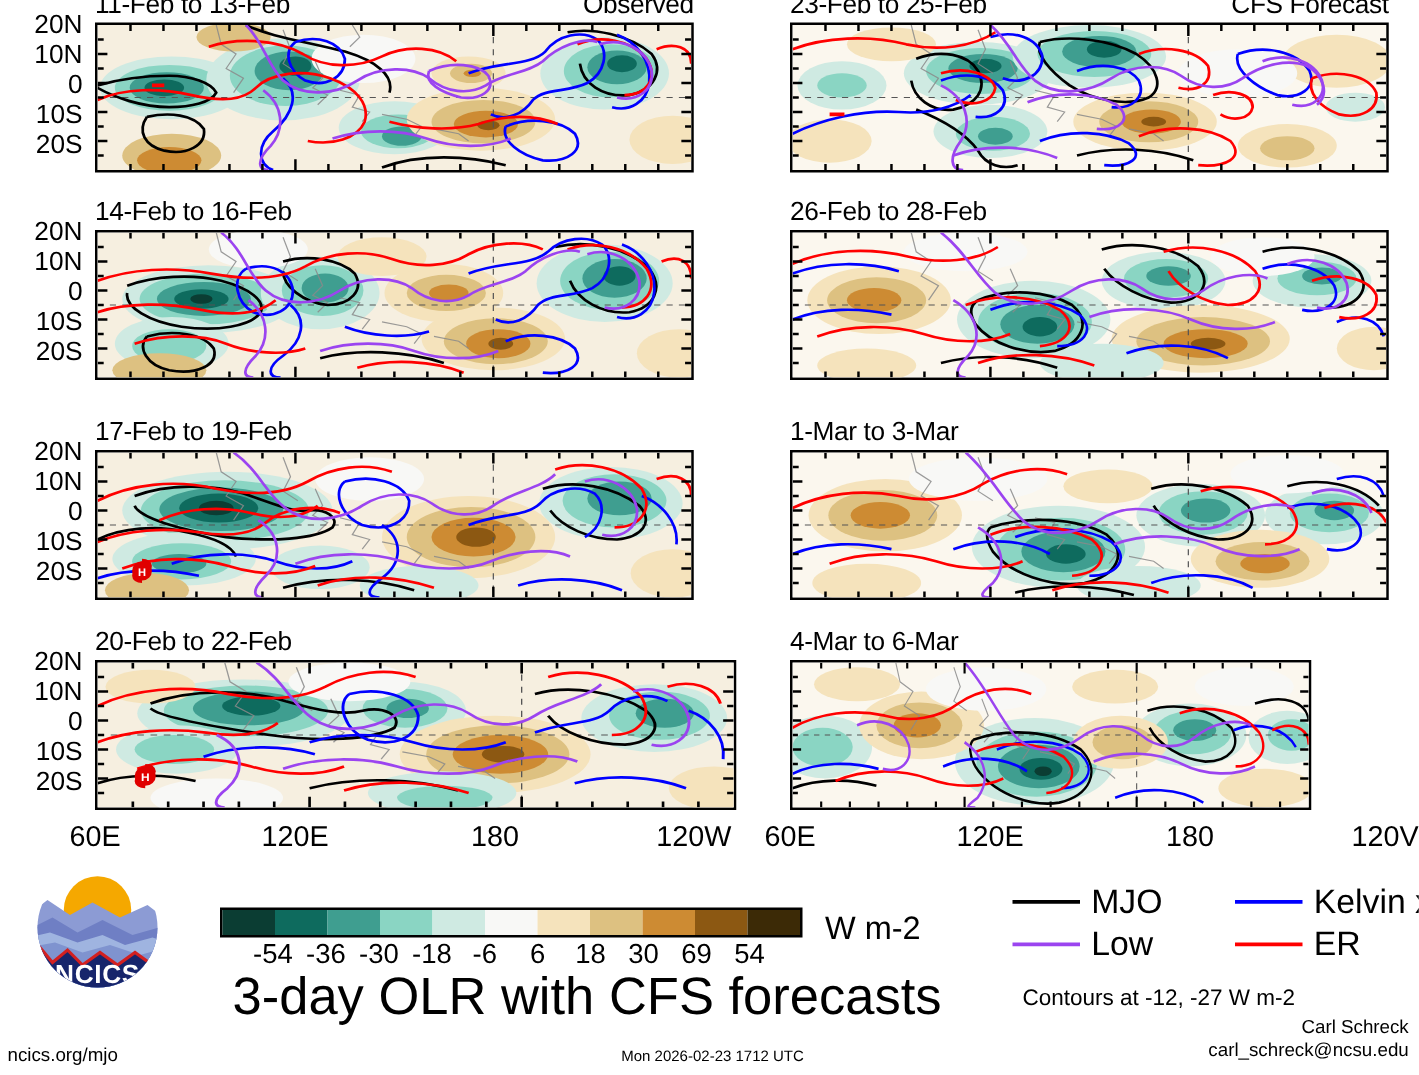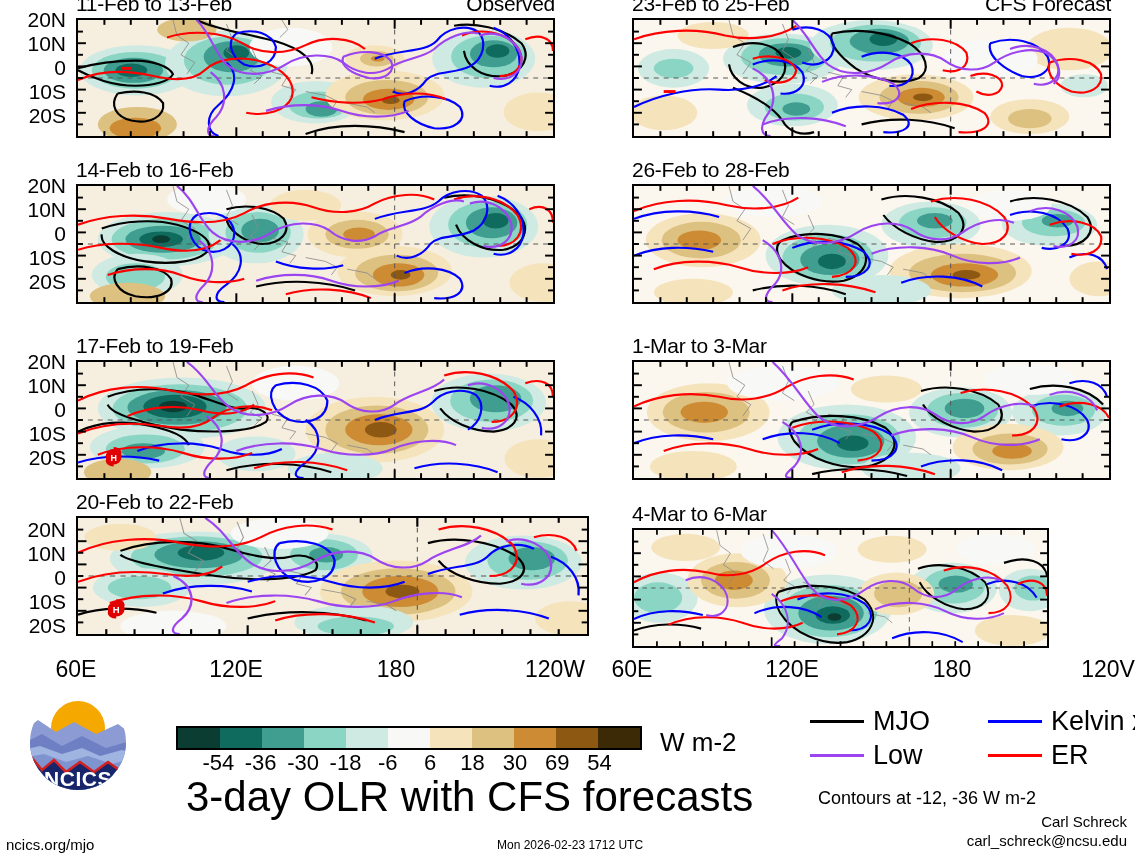--- a/index.html
+++ b/index.html
@@ -452,21 +452,21 @@
             <line x1="480" y1="84" x2="475" y2="84"></line>
             <line x1="0" y1="96" x2="8" y2="96"></line>
             <line x1="480" y1="96" x2="472" y2="96"></line>
             <line x1="0" y1="108" x2="5" y2="108"></line>
             <line x1="480" y1="108" x2="475" y2="108"></line>
           </g>
         </svg>
     </div>
   </div>
 
-  <div class="panel" style="left:76px;top:516px;width:513px;height:120px;">
+  <div class="panel" style="left:76px;top:528px;width:513px;height:120px;">
     <div class="ptitle">20-Feb to 22-Feb</div>
     <div class="pcorner"></div>
     <div class="map">
       <svg class="mapsvg" viewBox="0 0 480 120" preserveAspectRatio="none">
         <rect x="0" y="0" width="480" height="120" fill="#f6efe0"></rect>
         <g>
           <ellipse cx="110" cy="42" rx="80" ry="28" fill="#cfeae2"></ellipse>
           <ellipse cx="112" cy="40" rx="62" ry="21" fill="#8ad5c3"></ellipse>
           <ellipse cx="114" cy="38" rx="42" ry="14" fill="#3f9e90"></ellipse>
           <ellipse cx="116" cy="36" rx="22" ry="8" fill="#0e6b5e"></ellipse>
@@ -1140,21 +1140,21 @@
   <div class="lg-item" style="left:0px;top:34px;">
     <span class="lg-line" style="border-top-color:#9b44f0;"></span>
     <span class="lg-label">Low</span>
   </div>
   <div class="lg-item" style="left:178px;top:34px;">
     <span class="lg-line" style="border-top-color:#ff0000;"></span>
     <span class="lg-label">ER</span>
   </div>
 </div>
 
-<div class="contnote">Contours at -12, -36 W m-2</div>
+<div class="contnote">Contours at -12, -27 W m-2</div>
 
 <div class="author">
   <div>Carl Schreck</div>
   <div>carl_schreck@ncsu.edu</div>
 </div>
 
 <div class="bigtitle">3-day OLR with CFS forecasts</div>
 <div class="siteurl">ncics.org/mjo</div>
 <div class="stamp">Mon 2026-02-23 1712 UTC</div>
 

